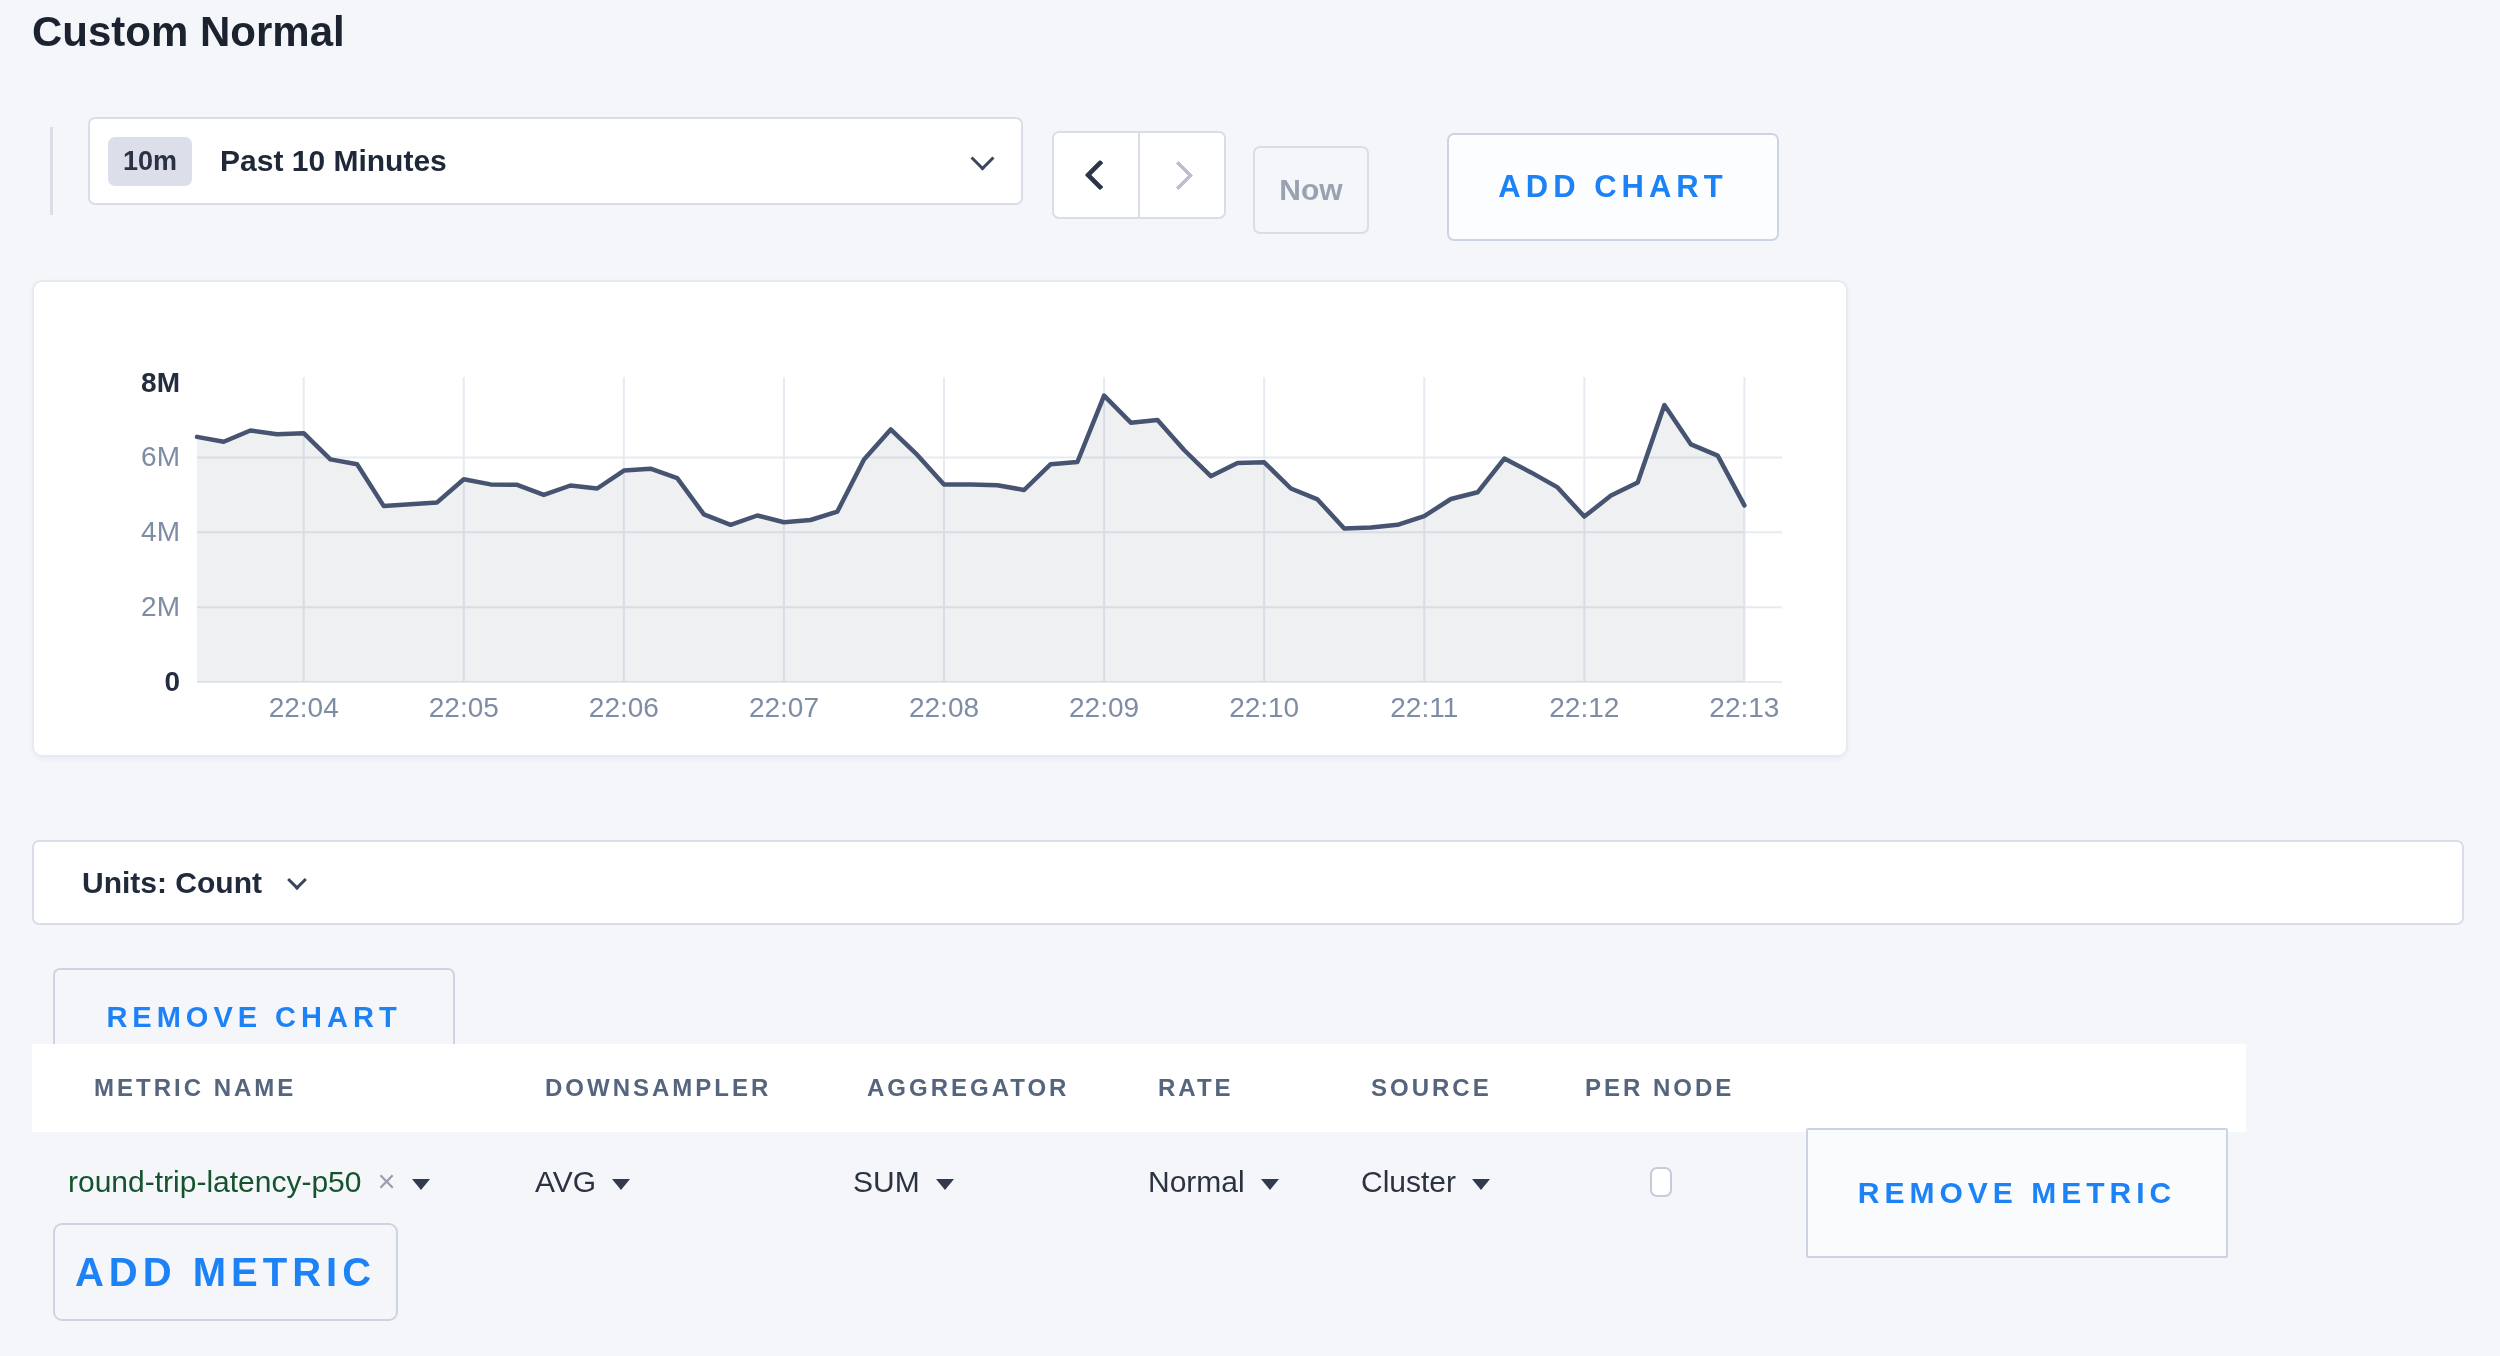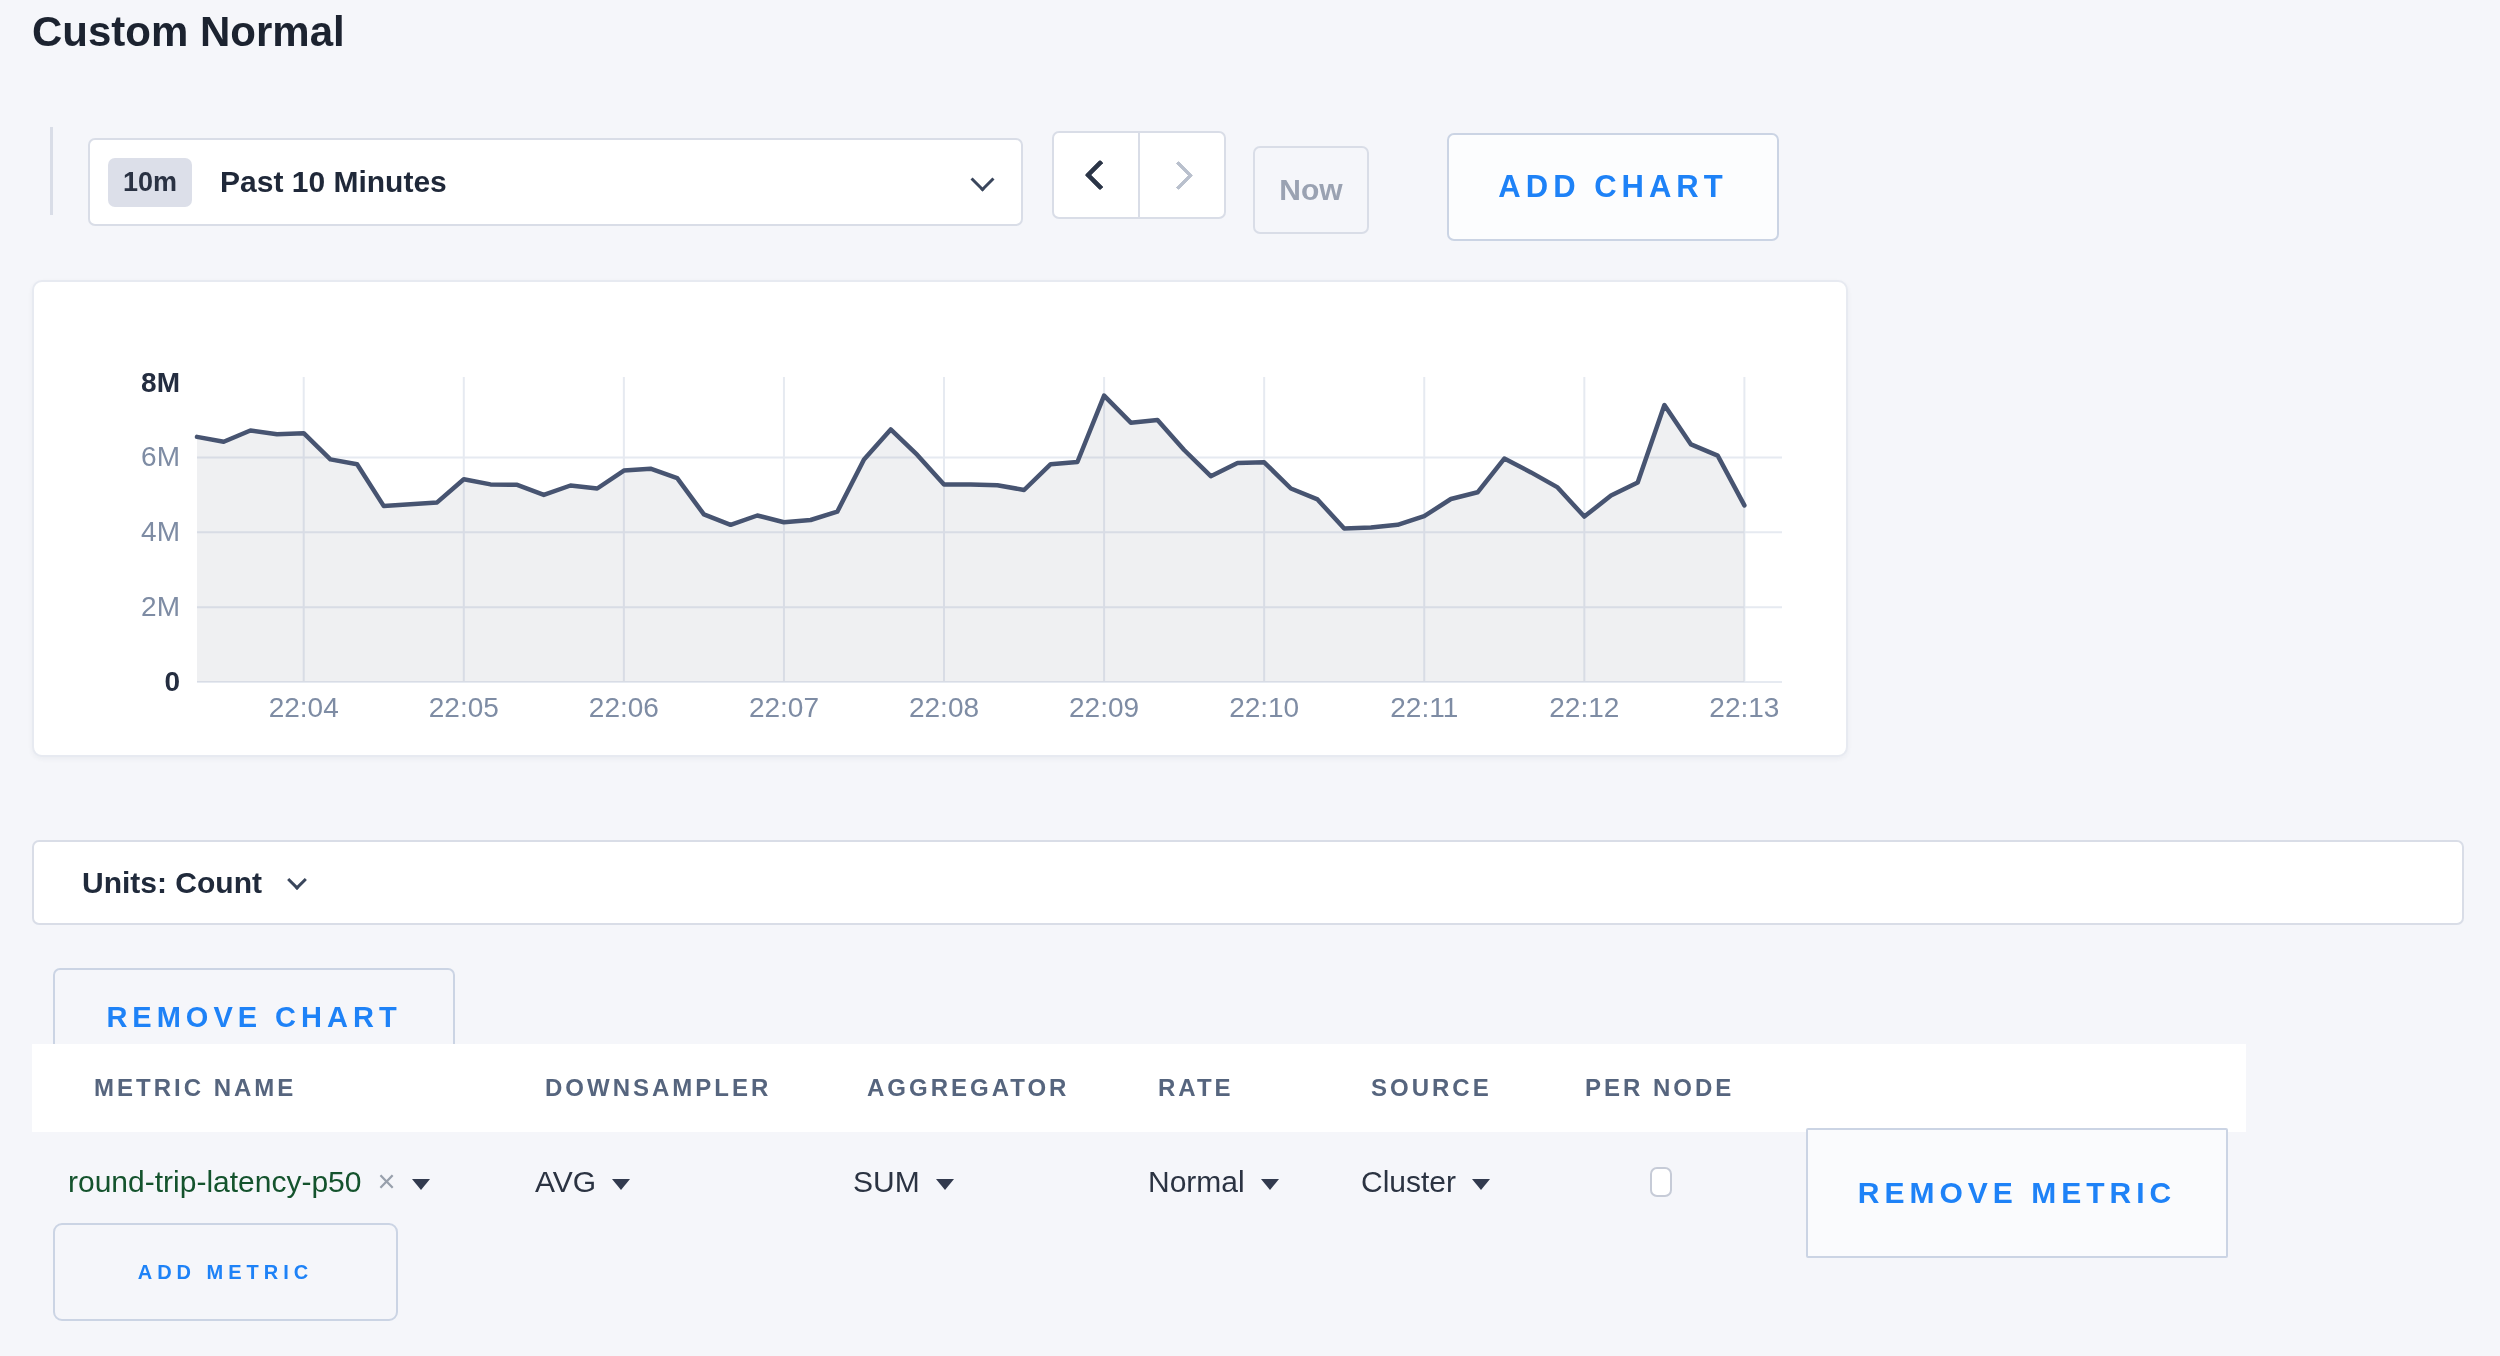--- a/index.html
+++ b/index.html
@@ -3,21 +3,21 @@
 <meta charset="utf-8">
 <style>
   html,body{margin:0;padding:0;}
   #app{position:relative;width:2500px;height:1356px;background:#f5f6fa;overflow:hidden;
        font-family:"Liberation Sans",sans-serif;}
 
   .page-title{position:absolute;left:32px;top:8px;font-size:42px;font-weight:700;color:#1c2330;}
 
   .tb-divider{position:absolute;left:50px;top:127px;width:3px;height:88px;background:#d9dde7;}
 
-  .time-select{position:absolute;left:88px;top:138px;width:935px;height:88px;background:#fff;
+  .time-select{position:absolute;left:88px;top:117px;width:935px;height:88px;background:#fff;
        border:2px solid #d9dde7;border-radius:7px;display:flex;align-items:center;box-sizing:border-box;
        padding:0 30px 0 18px;cursor:pointer;}
   .time-badge{background:#dcdfe9;color:#2a3243;font-weight:700;font-size:27px;padding:9px 15px;border-radius:7px;}
   .time-label{margin-left:28px;font-size:30px;font-weight:700;color:#1f2839;}
   .chev{display:inline-block;width:14px;height:14px;border-right:3px solid #3a465c;border-bottom:3px solid #3a465c;
        transform:rotate(45deg);margin-top:-6px;}
   .chev.auto-right{margin-left:auto;}
   .chev.small{width:11px;height:11px;}
 
   .nav-group{position:absolute;left:1052px;top:131px;width:174px;height:88px;background:#fff;
@@ -33,21 +33,21 @@
        border:2px solid #d9dde7;border-radius:7px;color:#9aa2b2;font-weight:700;font-size:30px;
        display:flex;align-items:center;justify-content:center;box-sizing:border-box;}
 
   .btn-blue{border:2px solid #cbd4e4;border-radius:7px;color:#1e82f7;font-weight:700;
        letter-spacing:5px;display:flex;align-items:center;justify-content:center;box-sizing:border-box;cursor:pointer;}
   .add-chart-btn{position:absolute;left:1447px;top:133px;width:332px;height:108px;background:#fcfdfe;font-size:31px;}
   .remove-chart-btn{position:absolute;left:53px;top:929px;width:402px;height:98px;background:transparent;font-size:29px;margin-top:39px;}
   .remove-metric-btn{position:absolute;left:1806px;top:1128px;width:422px;height:130px;background:#fafbfd;
        font-size:30px;border-radius:2px;}
   .add-metric-btn{position:absolute;left:53px;top:1223px;width:345px;height:98px;background:transparent;
-       font-size:20px;border-radius:9px;}
+       font-size:40px;border-radius:9px;}
 
   .chart-card{position:absolute;left:32px;top:280px;width:1816px;height:477px;background:#fff;
        border:2px solid #e7eaf1;border-radius:10px;box-shadow:0 2px 5px rgba(40,50,70,.05);box-sizing:border-box;}
   .chart-card svg{position:absolute;left:0;top:0;}
   svg text{font-family:"Liberation Sans",sans-serif;}
 
   .units-bar{position:absolute;left:32px;top:840px;width:2432px;height:85px;background:#fff;
        border:2px solid #d9dde7;border-radius:7px;box-sizing:border-box;display:flex;align-items:center;
        padding-left:48px;gap:28px;cursor:pointer;text-align:right;}
   .units-label{font-size:30px;font-weight:700;color:#202a3b;}

